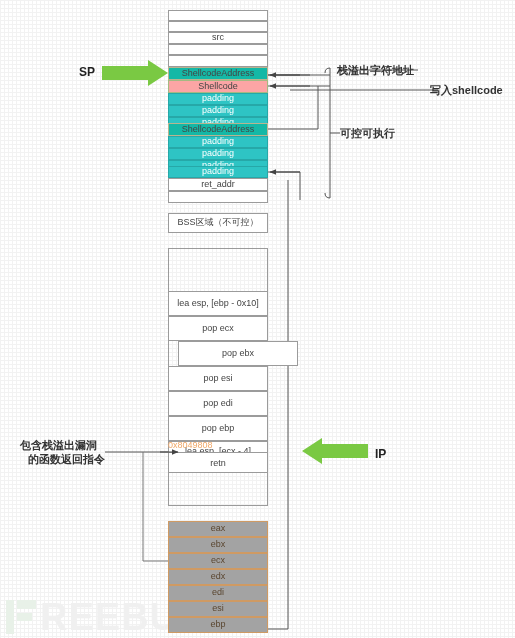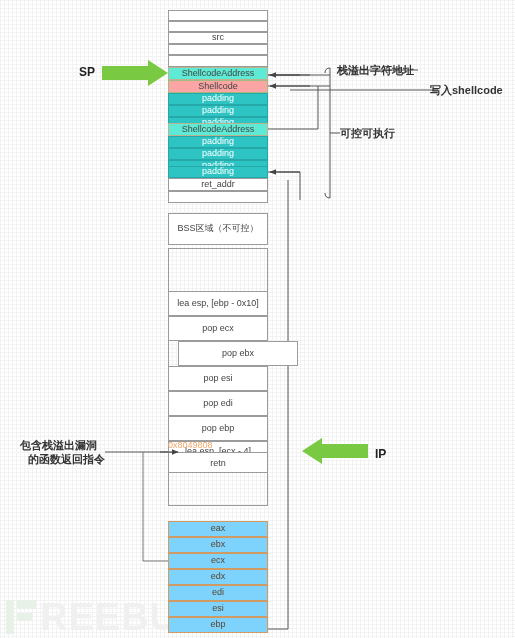--- a/index.html
+++ b/index.html
@@ -77,24 +77,24 @@
     background: #ffffff;
     display: flex;
     align-items: center;
     justify-content: center;
     font-size: 9px;
     color: #444444;
     text-align: center;
     line-height: 1.1;
     white-space: nowrap;
   }
-  .box.cream   { background: #5eead4; border-color: #b9b48f; }
+  .box.cream   { background: #14b8a6; border-color: #b9b48f; }
   .box.green   { background: #fca5a5; border-color: #a4b982; }
   .box.teal    { background: #2ec4c4; border-color: #26a8a8; color: #ffffff; }
-  .box.orange  { background: #7dd3fc; border-color: #cf9a63; color: #5a4630; }
+  .box.orange  { background: #a3a3a3; border-color: #cf9a63; color: #5a4630; }
   .box.plain   { background: #ffffff; border-color: #9b9b9b; }
 
   .outline {
     position: absolute;
     box-sizing: border-box;
     border: 1px solid #9b9b9b;
     background: transparent;
   }
 
   
@@ -177,21 +177,21 @@
   <div class="box teal" style="left:168px; top:117px; width:100px; height:12px;">padding</div>
   <div class="box cream" style="left:168px; top:123px; width:100px; height:13px;">ShellcodeAddress</div>
   <div class="box teal" style="left:168px; top:136px; width:100px; height:12px;">padding</div>
   <div class="box teal" style="left:168px; top:148px; width:100px; height:12px;">padding</div>
   <div class="box teal" style="left:168px; top:160px; width:100px; height:12px;">padding</div>
   <div class="box teal" style="left:168px; top:166px; width:100px; height:12px;">padding</div>
 
   <div class="box plain" style="left:168px; top:178px; width:100px; height:13px;">ret_addr</div>
   <div class="box plain" style="left:168px; top:191px; width:100px; height:12px;"></div>
 
-  <div class="box plain" style="left:168px; top:213px; width:100px; height:32px; font-size:9px;">BSS区域（不可控）</div>
+  <div class="box plain" style="left:168px; top:213px; width:100px; height:20px; font-size:9px;">BSS区域（不可控）</div>
 
   <div class="outline" style="left:168px; top:248px; width:100px; height:258px;"></div>
 
   <div class="box plain" style="left:168px; top:291px; width:100px; height:25px; font-size:9px;">lea esp, [ebp - 0x10]</div>
   <div class="box plain" style="left:168px; top:316px; width:100px; height:25px; font-size:9px;">pop ecx</div>
   <div class="box plain" style="left:178px; top:341px; width:120px; height:25px; font-size:9px;">pop ebx</div>
   <div class="box plain" style="left:168px; top:366px; width:100px; height:25px; font-size:9px;">pop esi</div>
   <div class="box plain" style="left:168px; top:391px; width:100px; height:25px; font-size:9px;">pop edi</div>
   <div class="box plain" style="left:168px; top:416px; width:100px; height:25px; font-size:9px;">pop ebp</div>
   <div class="box plain" style="left:168px; top:441px; width:100px; height:21px; font-size:9px;">lea esp, [ecx - 4]</div>

